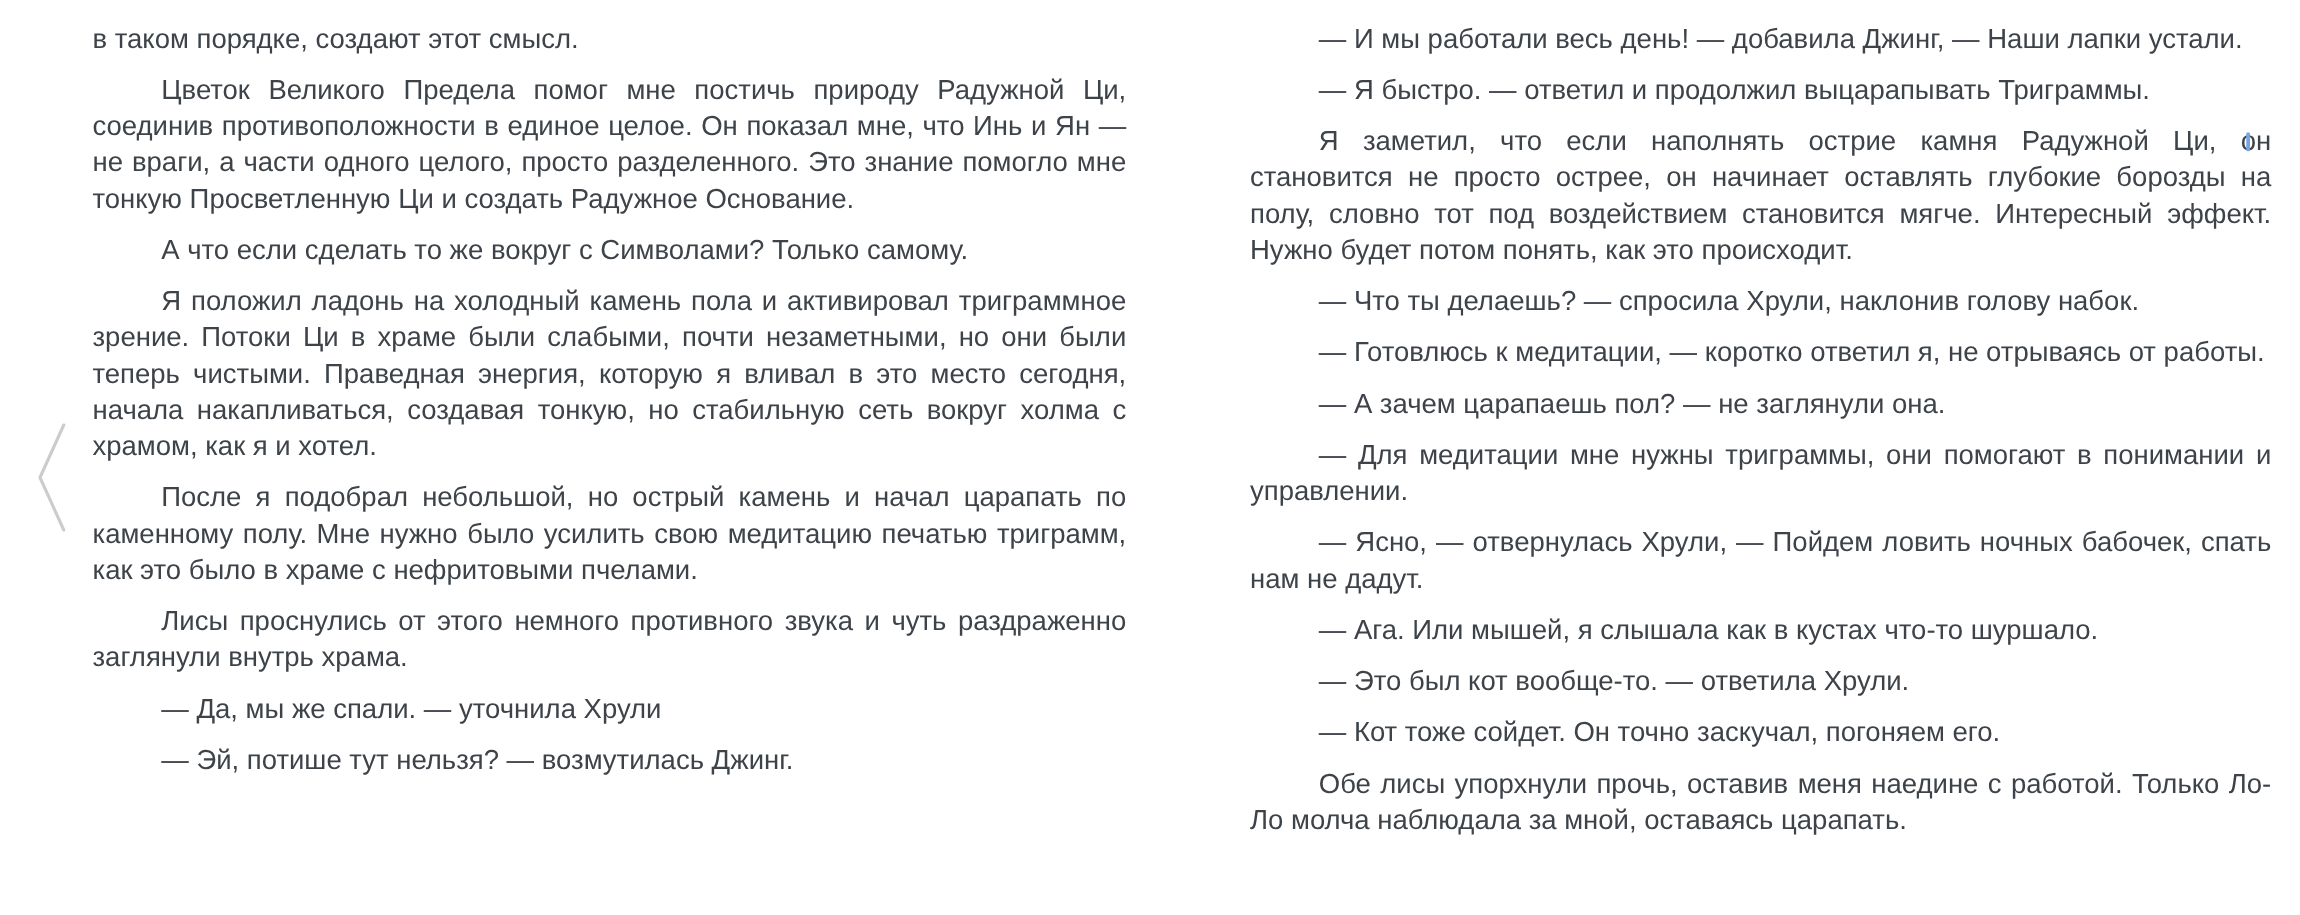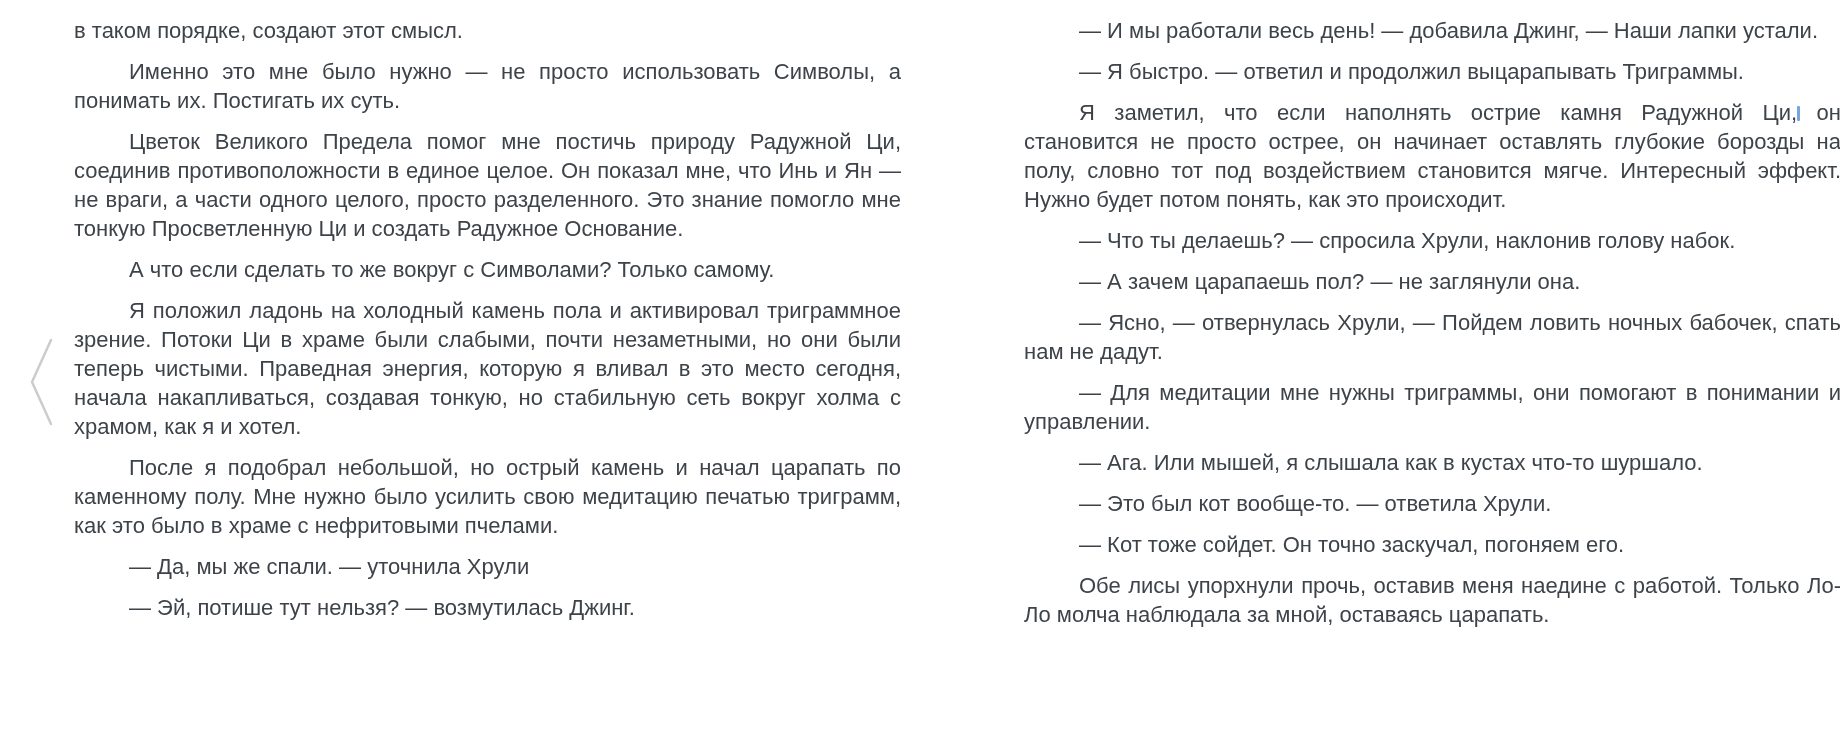--- a/index.html
+++ b/index.html
@@ -20,21 +20,21 @@
   .column {
     position: absolute;
     top: 0;
     padding-top: 16px;
     color: #3d4349;
     font-size: 22px;
     line-height: 29px;
     text-align: justify;
   }
   .col-left  { left: 38px;   width: 827px; }
-  .col-right { left: 988px; width: 817px; }
+  .col-right { left: 964px; width: 817px; }
   .para {
     text-indent: 55px;
     margin: 0 0 12px 0;
   }
   .para.no-indent { text-indent: 0; }
   .nav-chevron {
     position: absolute;
     left: -7px;
     top: 337px;
     width: 26px;
@@ -55,37 +55,38 @@
 <body style="background: rgb(255, 255, 255);">
 
 <div class="page">
 
   <svg class="nav-chevron" viewBox="0 0 26 90" xmlns="http://www.w3.org/2000/svg" aria-hidden="true">
     <polyline points="22,3 3,45 22,87" fill="none" stroke="#cccccc" stroke-width="2.5" stroke-linecap="round" stroke-linejoin="round"></polyline>
   </svg>
 
   <div class="column col-left" style="color: rgb(61, 67, 73);">
     <p class="para no-indent">в таком порядке, создают этот смысл.</p>
-    <p class="para">Именно это мне было нужно — не просто использовать Символы, а понимать их. Постигать их суть.</p>
     <p class="para">Цветок Великого Предела помог мне постичь природу Радужной Ци, соединив противоположности в единое целое. Он показал мне, что Инь и Ян — не враги, а части одного целого, просто разделенного. Это знание помогло мне тонкую Просветленную Ци и создать Радужное Основание.</p>
     <p class="para">А что если сделать то же вокруг с Символами? Только самому.</p>
     <p class="para">Я положил ладонь на холодный камень пола и активировал триграммное зрение. Потоки Ци в храме были слабыми, почти незаметными, но они были теперь чистыми. Праведная энергия, которую я вливал в это место сегодня, начала накапливаться, создавая тонкую, но стабильную сеть вокруг холма с храмом, как я и хотел.</p>
     <p class="para">После я подобрал небольшой, но острый камень и начал царапать по каменному полу. Мне нужно было усилить свою медитацию печатью триграмм, как это было в храме с нефритовыми пчелами.</p>
+    <p class="para">Лисы проснулись от этого немного противного звука и чуть раздраженно заглянули внутрь храма.</p>
     <p class="para">— Да, мы же спали. — уточнила Хрули</p>
     <p class="para">— Эй, потише тут нельзя? — возмутилась Джинг.</p>
   </div>
 
   <div class="column col-right" style="color: rgb(61, 67, 73);">
     <p class="para">— И мы работали весь день! — добавила Джинг, — Наши лапки устали.</p>
     <p class="para">— Я быстро. — ответил и продолжил выцарапывать Триграммы.</p>
     <p class="para">Я заметил, что если наполнять острие камня Радужной Ци, он становится не просто острее, он начинает оставлять глубокие борозды на полу, словно тот под воздействием становится мягче. Интересный эффект. Нужно будет потом понять, как это происходит.</p>
     <p class="para">— Что ты делаешь? — спросила Хрули, наклонив голову набок.</p>
+    <p class="para">— Готовлюсь к медитации, — коротко ответил я, не отрываясь от работы.</p>
     <p class="para">— А зачем царапаешь пол? — не заглянули она.</p>
+    <p class="para">— Для медитации мне нужны триграммы, они помогают в понимании и управлении.</p>
     <p class="para">— Ясно, — отвернулась Хрули, — Пойдем ловить ночных бабочек, спать нам не дадут.</p>
-    <p class="para">— Для медитации мне нужны триграммы, они помогают в понимании и управлении.</p>
     <p class="para">— Ага. Или мышей, я слышала как в кустах что-то шуршало.</p>
     <p class="para">— Это был кот вообще-то. — ответила Хрули.</p>
     <p class="para">— Кот тоже сойдет. Он точно заскучал, погоняем его.</p>
     <p class="para">Обе лисы упорхнули прочь, оставив меня наедине с работой. Только Ло-Ло молча наблюдала за мной, оставаясь царапать.</p>
   </div>
 
   <div class="text-caret" style="background: rgb(116, 167, 224);"></div>
 
 </div>
 

